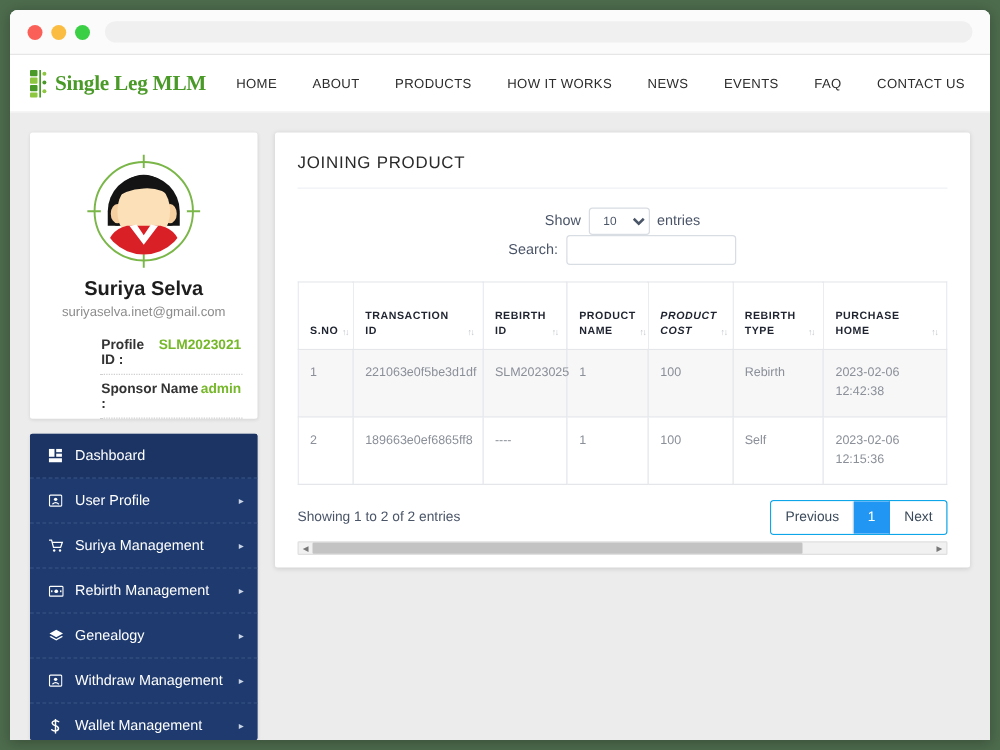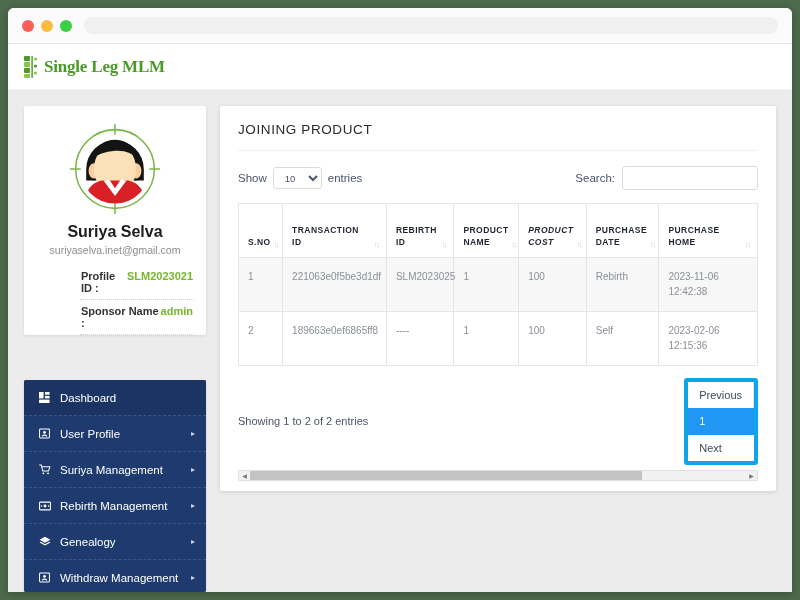--- a/index.html
+++ b/index.html
@@ -117,21 +117,20 @@
     gap: 14px;
     overflow: hidden;
   }
 
   
   .sidebar {
     width: 182px;
     flex: 0 0 182px;
     display: flex;
     flex-direction: column;
-    gap: 33px;
   }
 
   .profile-card {
     background: #ffffff;
     border-radius: 2px;
     padding: 12px 12px 0 12px;
     box-shadow: 0 1px 3px rgba(0,0,0,0.10);
   }
 
   .avatar-wrap {
@@ -223,20 +222,21 @@
     font-weight: 400;
     padding-bottom: 13px;
     border-bottom: 1px solid #eef1f6;
   }
 
   .table-controls {
     display: flex;
     justify-content: space-between;
     align-items: center;
     padding: 15px 0 13px 0;
+    flex-direction: column;
   }
   .length-control {
     display: flex;
     align-items: center;
     gap: 6px;
     font-size: 11.5px;
     color: #4a5568;
   }
   .length-select {
     border: 1px solid #d8dde3;
@@ -323,24 +323,23 @@
     align-items: center;
     padding-top: 12px;
     gap: 28px;
   }
   .info-text {
     font-size: 11px;
     color: #4a5568;
   }
   .pagination {
     display: flex;
-    border: 4px solid #0ea5e9;
+    border: 1px solid #0ea5e9;
     border-radius: 3px;
     overflow: hidden;
-    flex-direction: column;
   }
   .page-btn {
     padding: 5px 11px;
     font-size: 11px;
     color: #3b4a5a;
     background: #ffffff;
     border-right: 1px solid #dfe3e8;
     cursor: pointer;
     line-height: 1.5;
   }
@@ -403,20 +402,30 @@
         <rect x="0" y="7" width="6" height="5" rx="0.8" fill="#8dc63f"></rect>
         <rect x="0" y="13" width="6" height="5" rx="0.8" fill="#4a9a28"></rect>
         <rect x="0" y="19" width="6" height="4" rx="0.8" fill="#8dc63f"></rect>
         <rect x="7.4" y="1" width="1.4" height="22" fill="#4a9a28"></rect>
         <circle cx="11.5" cy="4" r="1.6" fill="#8dc63f"></circle>
         <circle cx="11.5" cy="11" r="1.6" fill="#4a9a28"></circle>
         <circle cx="11.5" cy="18" r="1.6" fill="#8dc63f"></circle>
       </svg>
       <span class="brand-text">Single Leg MLM</span>
     </div>
+    <nav class="main-nav">
+      <a class="nav-link">HOME</a>
+      <a class="nav-link">ABOUT</a>
+      <a class="nav-link">PRODUCTS</a>
+      <a class="nav-link">HOW IT WORKS</a>
+      <a class="nav-link">NEWS</a>
+      <a class="nav-link">EVENTS</a>
+      <a class="nav-link">FAQ</a>
+      <a class="nav-link">CONTACT US</a>
+    </nav>
   </div>
 
   <div class="page-body">
 
     <aside class="sidebar">
 
       <div class="profile-card">
         <div class="avatar-wrap">
           <svg class="avatar" viewBox="0 0 100 100">
             <circle cx="50" cy="50" r="41" fill="none" stroke="#7ab648" stroke-width="1.6"></circle>
@@ -599,41 +608,41 @@
                   </div>
                 </th>
                 <th class="col-pcost">
                   <div class="th-inner">
                     <span>PRODUCT COST</span>
                     <span class="sort-ind">↑↓</span>
                   </div>
                 </th>
                 <th class="col-ptype">
                   <div class="th-inner">
-                    <span>PURCHASE DATE</span>
+                    <span>REBIRTH TYPE</span>
                     <span class="sort-ind">↑↓</span>
                   </div>
                 </th>
                 <th class="col-pdate">
                   <div class="th-inner">
                     <span>PURCHASE HOME</span>
                     <span class="sort-ind">↑↓</span>
                   </div>
                 </th>
               </tr>
             </thead>
             <tbody>
               <tr class="odd">
                 <td>1</td>
                 <td>221063e0f5be3d1df</td>
                 <td>SLM2023025</td>
                 <td>1</td>
                 <td>100</td>
                 <td>Rebirth</td>
-                <td>2023-11-06 12:42:38</td>
+                <td>2023-02-06 12:42:38</td>
               </tr>
               <tr class="even">
                 <td>2</td>
                 <td>189663e0ef6865ff8</td>
                 <td>----</td>
                 <td>1</td>
                 <td>100</td>
                 <td>Self</td>
                 <td>2023-02-06 12:15:36</td>
               </tr>

